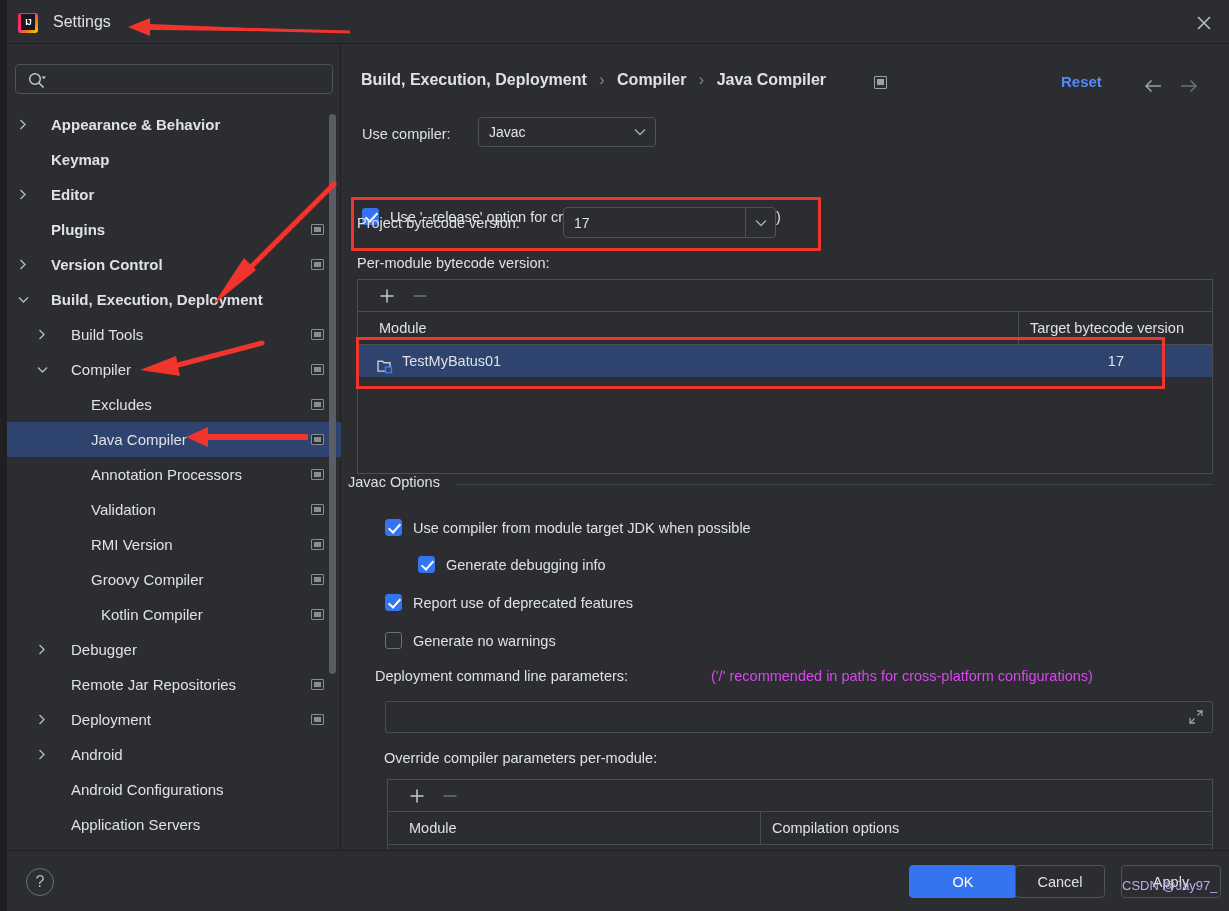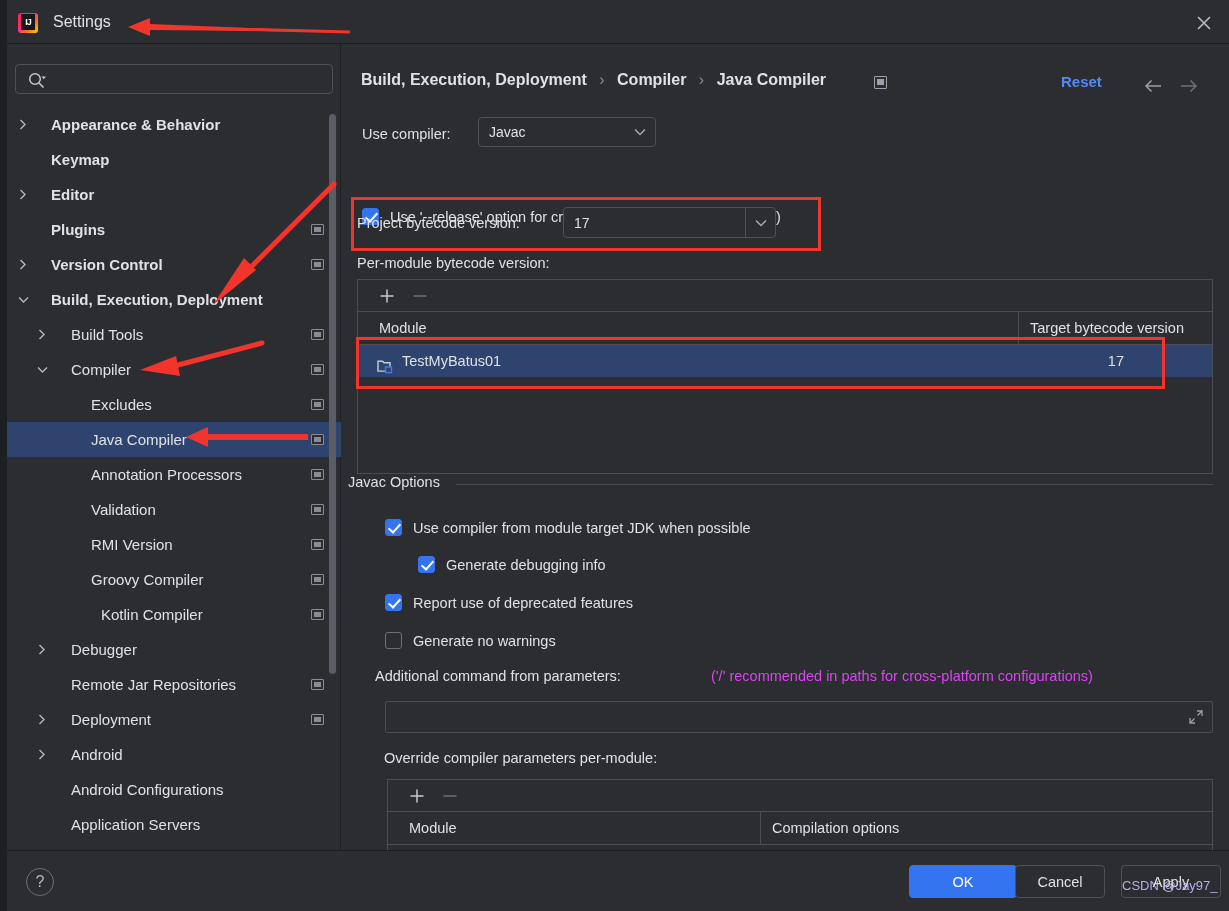--- a/index.html
+++ b/index.html
@@ -527,21 +527,21 @@
     </div>
     <div class="cb-row" id="cb-depr">
       <span class="cb on"></span>
       <span class="cb-label">Report use of deprecated features</span>
     </div>
     <div class="cb-row" id="cb-nowarn">
       <span class="cb"></span>
       <span class="cb-label">Generate no warnings</span>
     </div>
 
-    <div class="row-label addparams-label">Additional command from parameters:</div>
+    <div class="row-label addparams-label">Deployment command line parameters:</div>
     <div class="row-label addparams-hint">('/' recommended in paths for cross-platform configurations)</div>
 
     <div class="textfield">
       <span class="expand-icon">
         <svg width="16" height="16" viewBox="0 0 16 16">
           <path d="M9 2 H14 V7" stroke="#9aa0a8" stroke-width="1.3" fill="none"></path>
           <path d="M14 2 L9.5 6.5" stroke="#9aa0a8" stroke-width="1.3"></path>
           <path d="M7 14 H2 V9" stroke="#9aa0a8" stroke-width="1.3" fill="none"></path>
           <path d="M2 14 L6.5 9.5" stroke="#9aa0a8" stroke-width="1.3"></path>
         </svg>

